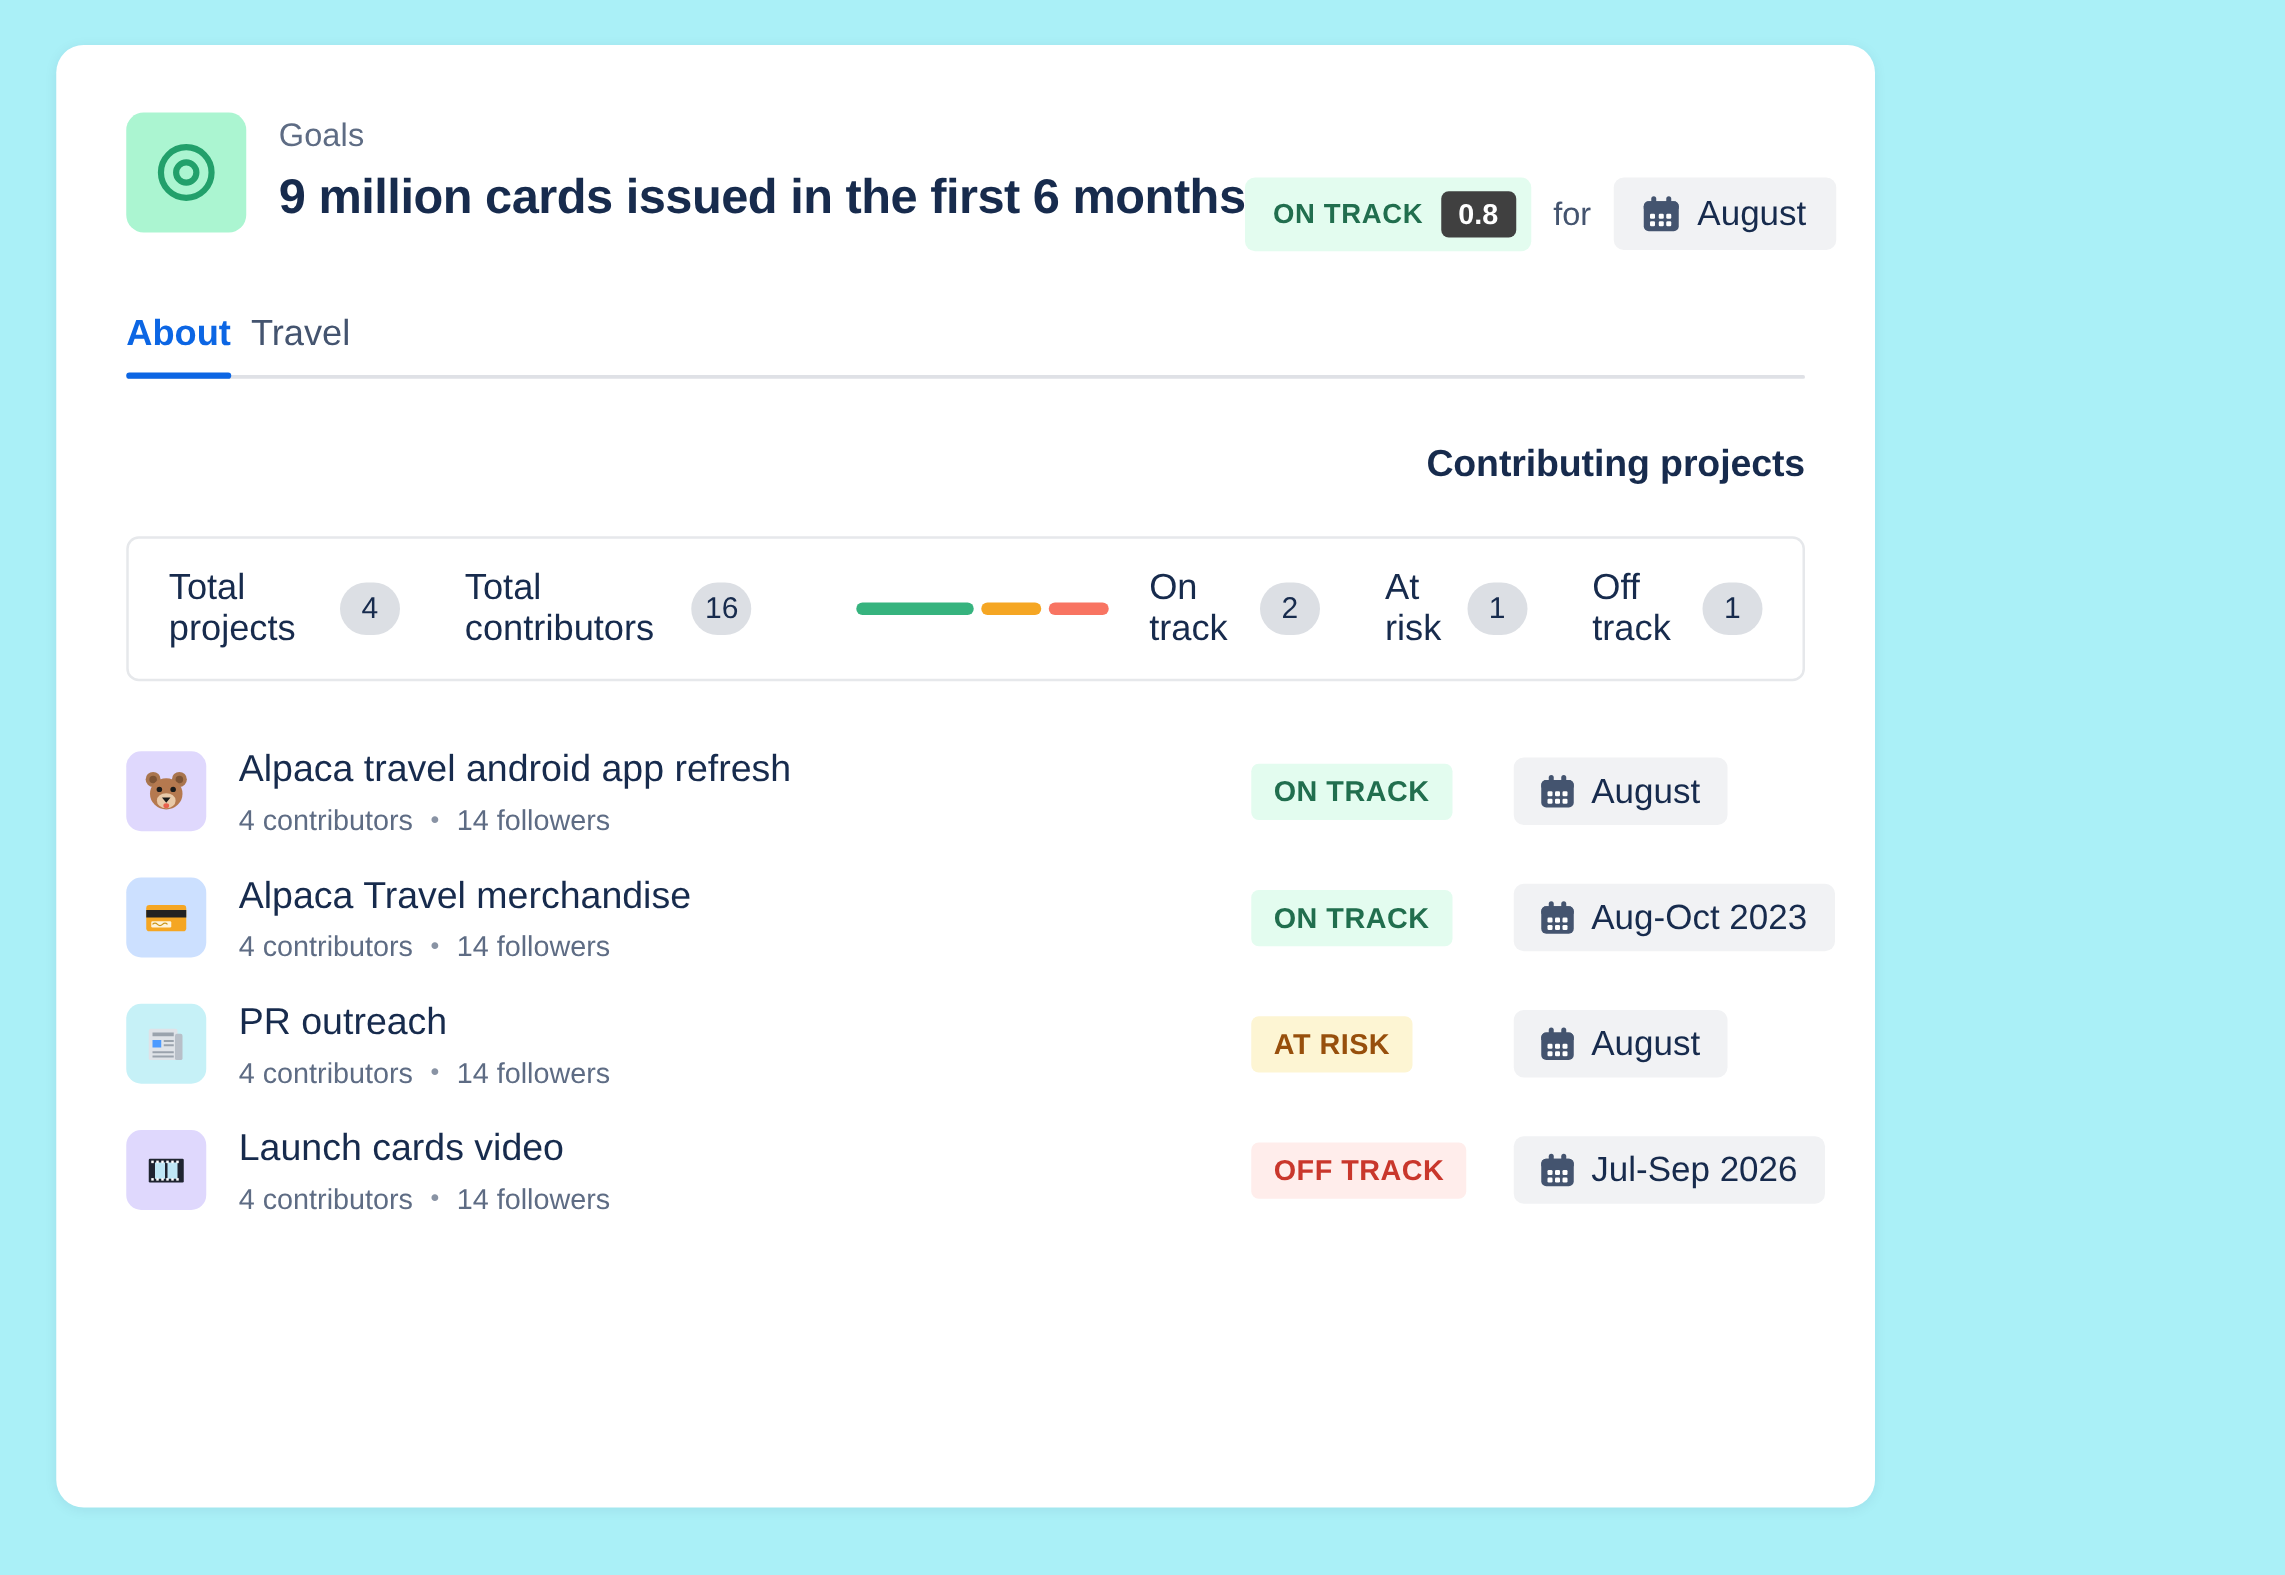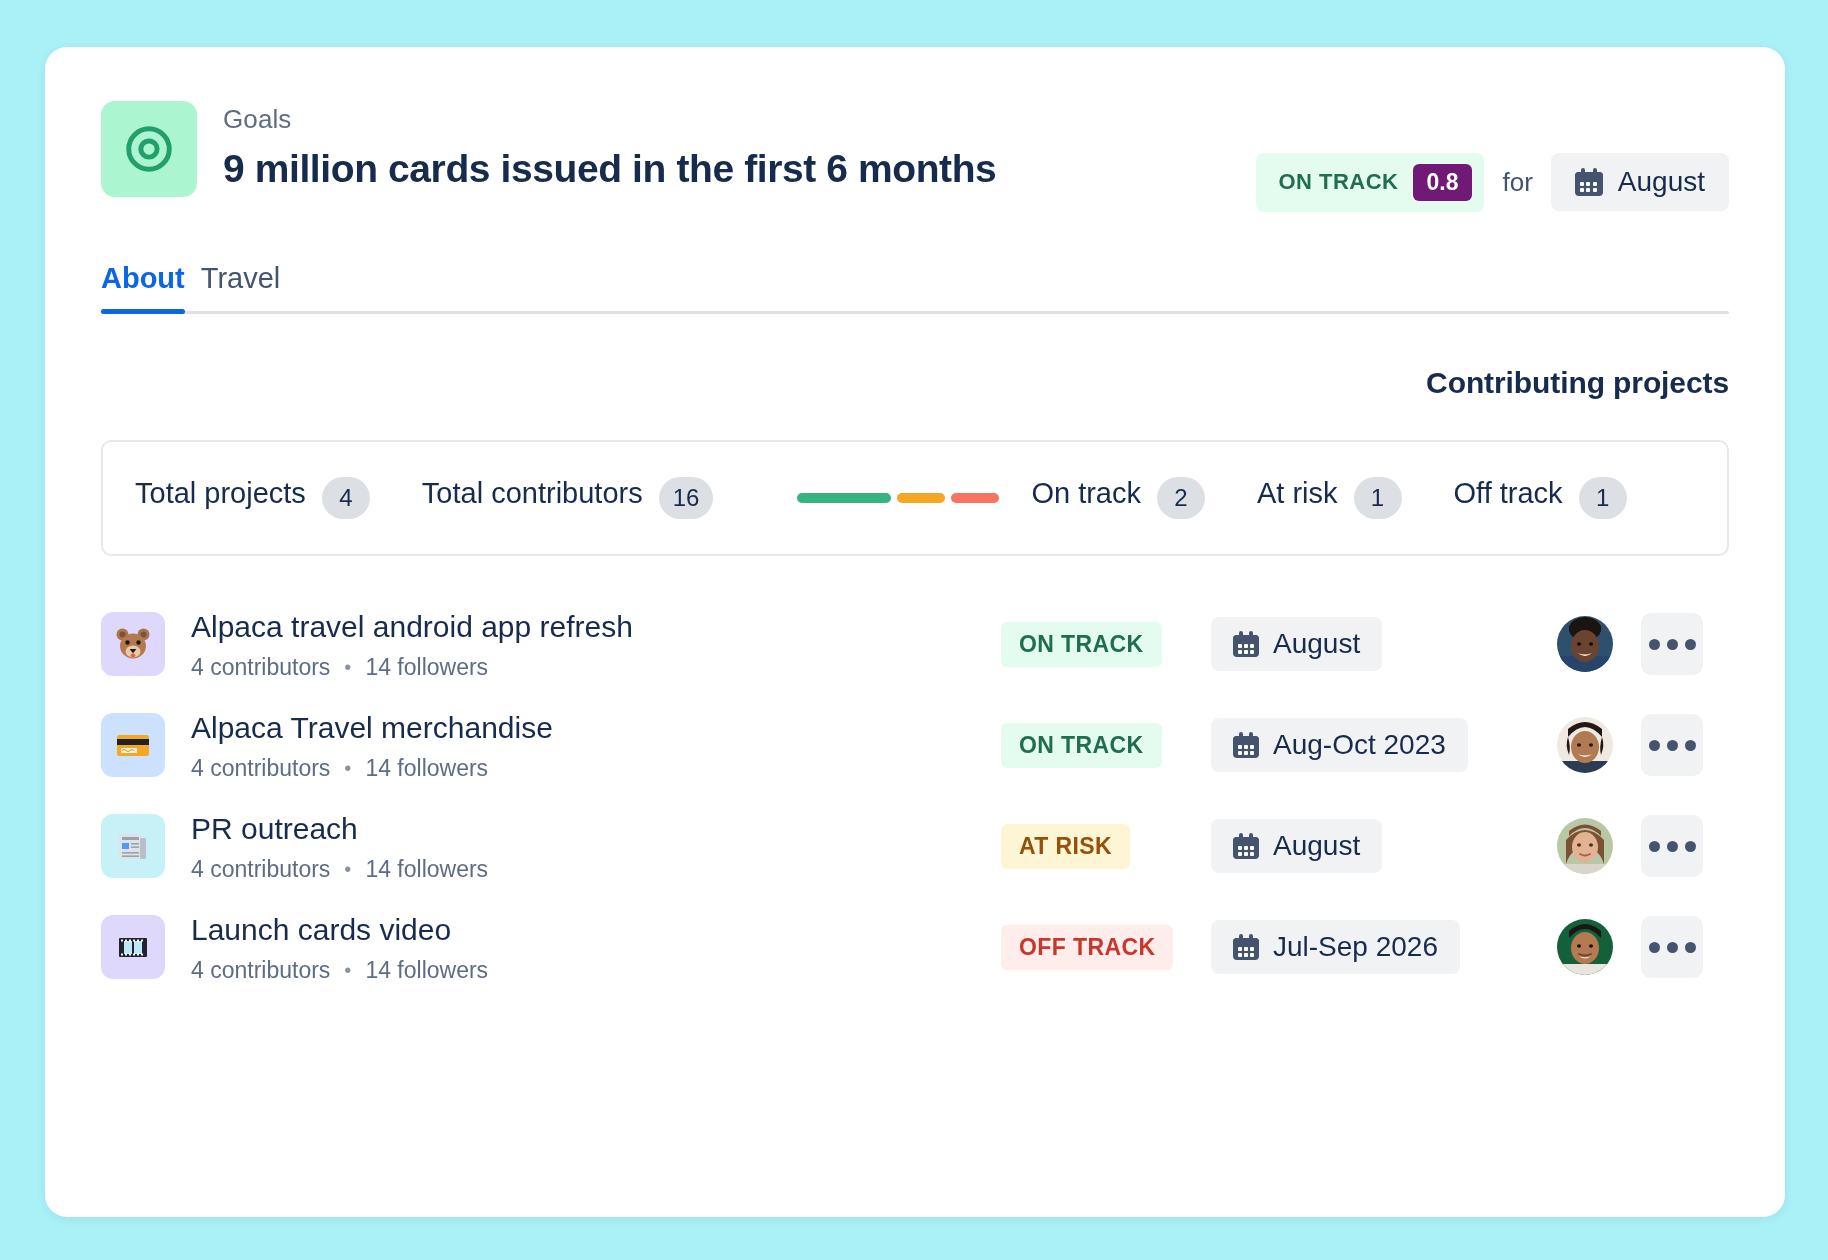--- a/index.html
+++ b/index.html
@@ -9,22 +9,22 @@
     font-family: "Liberation Sans", sans-serif;
     -webkit-font-smoothing: antialiased;
   }
   .page {
     width: 1828px; height: 1260px;
     background: #aaf0f7;
     display: flex; align-items: center; justify-content: center;
   }
   .card {
     position: absolute;
-    left: 45px; top: 47px;
-    width: 1740px; height: 1170px;
+    left: 45px; top: 36px;
+    width: 1455px; height: 1170px;
     background: #ffffff;
     border-radius: 22px;
     box-shadow: 0 2px 10px rgba(9,30,66,0.07);
     overflow: hidden;
   }
 
   
   .header { display: flex; align-items: flex-start; padding: 54px 56px 0 56px; }
   .goal-icon {
     width: 96px; height: 96px; border-radius: 14px;
@@ -46,21 +46,21 @@
   }
   .score-pill {
     display: flex; align-items: center; gap: 14px;
     background: #e3fcef; border-radius: 8px;
     padding: 11px 12px 11px 22px;
   }
   .score-pill .label {
     font-size: 22px; font-weight: 700; color: #216e4e; letter-spacing: .5px;
   }
   .score-pill .value {
-    background: #701a75; color: #ffffff; border-radius: 6px;
+    background: #404040; color: #ffffff; border-radius: 6px;
     font-size: 23px; font-weight: 700; padding: 4px 14px; line-height: 1.25;
   }
   .for-label { font-size: 26px; color: #44546f; }
   .date-pill {
     display: flex; align-items: center; gap: 15px;
     background: #f1f2f4; border-radius: 8px; padding: 13px 24px;
   }
   .date-pill .txt { font-size: 28px; color: #172b4d; white-space: nowrap; }
 
   
@@ -108,21 +108,21 @@
     margin: 52px 56px 0 56px;
     font-size: 30px; font-weight: 700; color: #172b4d; letter-spacing: -.1px; text-align: right;
   }
 
   .stats {
     margin: 40px 56px 0 56px;
     border: 2px solid #e6e8eb; border-radius: 10px;
     height: 116px; display: flex; align-items: center; padding: 0 32px;
     gap: 0;
   }
-  .stat { display: flex; gap: 16px; }
+  .stat { display: flex; align-items: center; gap: 16px; }
   .stat .name { font-size: 29px; color: #172b4d; }
   .pill-count {
     min-width: 48px; height: 42px; padding: 0 14px;
     background: #dcdfe4; color: #172b4d;
     border-radius: 21px; font-size: 24px;
     display: flex; align-items: center; justify-content: center;
   }
   .stat + .stat { margin-left: 52px; }
   .segbar { display: flex; gap: 6px; margin-left: 84px; margin-right: 32px; }
   .segbar span { height: 10px; border-radius: 5px; display: block; }

